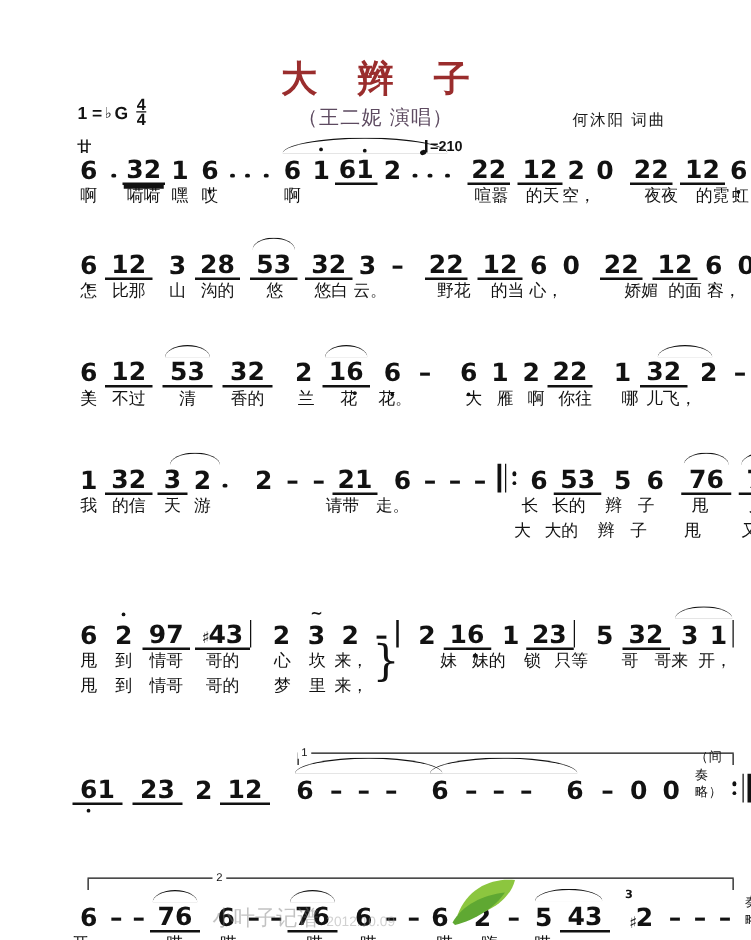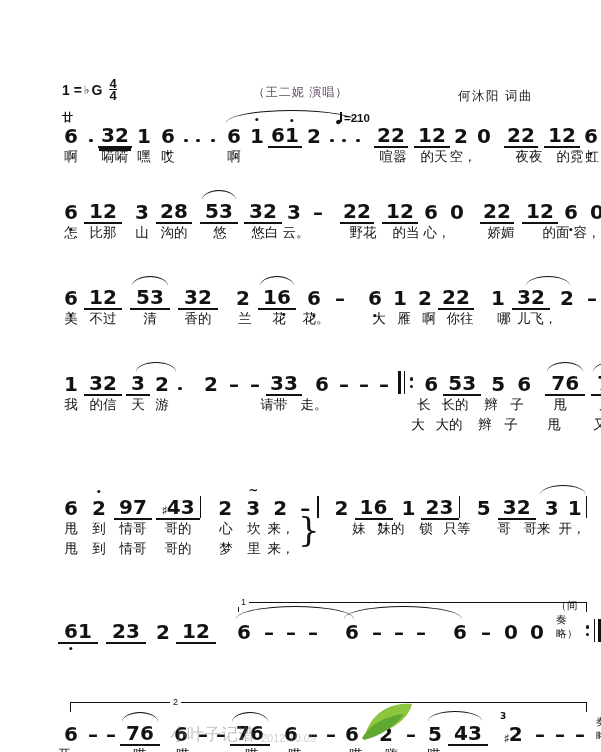--- a/index.html
+++ b/index.html
@@ -29,21 +29,21 @@
     font-weight: 700;
     letter-spacing: 11px;
     color: #9a2d2d;
     text-indent: 11px;
   }
   #song-performer {
     position: absolute;
     left: 0; right: 0;
     top: 84px;
     text-align: center;
-    font-size: 12px;
+    font-size: 16px;
     letter-spacing: 1px;
     color: #5d4a60;
   }
   #key-signature {
     position: absolute;
     left: 62px;
     top: 78px;
     font-size: 14px;
     font-weight: 700;
     display: flex;
@@ -304,20 +304,21 @@
     color: #9a9a9a;
     margin-bottom: 2px;
   }
   #leaf-logo { position: absolute; left: 360px; bottom: 10px; }
 </style>
 </head>
 <body>
 
 <div id="sheet-header">
 
+  <div id="song-title">大 辫 子</div>
   <div id="song-performer">（王二妮 演唱）</div>
   <div id="composer-credit">何沐阳 词曲</div>
 
   <div id="key-signature">
     <span>1 =</span>
     <span class="flat">♭</span>
     <span>G</span>
     <span class="time-sig">
       <span>4</span>
       <span style="border-top:1.6px solid #111;">4</span>
@@ -433,22 +434,22 @@
     <span class="lyr" style="width:28px;margin-left:6px;">山</span>
     <span class="lyr" style="width:36px;">沟的</span>
     <span class="lyr" style="width:40px;margin-left:8px;">悠</span>
     <span class="lyr" style="width:38px;margin-left:6px;">悠白</span>
     <span class="lyr" style="width:24px;">云。</span>
     <span class="lyr" style="width:26px;"></span>
     <span class="lyr" style="width:34px;margin-left:12px;">野花</span>
     <span class="lyr" style="width:36px;margin-left:8px;">的当</span>
     <span class="lyr" style="width:26px;">心，</span>
     <span class="lyr" style="width:26px;"></span>
-    <span class="lyr" style="width:34px;margin-left:8px;text-align:center;">娇媚</span>
-    <span class="lyr" style="width:36px;margin-left:20px;font-family:Liberation Mono, monospace;">的面</span>
+    <span class="lyr" style="width:34px;margin-left:20px;text-align:center;">娇媚</span>
+    <span class="lyr" style="width:36px;margin-left:0;font-family:Liberation Mono, monospace;">的面</span>
     <span class="lyr" style="width:26px;">容，</span>
   </div>
 </div>
 
 <div class="system" style="height:72px;padding-top:14px;">
   <div class="note-row">
     <span class="cell" style="width:26px;">
         <span class="oct-dn">6</span>
       </span>
     <span class="cell beam1" style="width:38px;">12</span>
@@ -499,21 +500,21 @@
     <span class="cell beam1" style="width:38px;">32</span>
     <span class="cell beam1" style="width:24px;margin-left:4px;"><span class="slur" style="left:10px;right:-26px;"></span>3</span>
     <span class="cell" style="width:20px;margin-left:2px;">2</span>
     <span class="cell" style="width:16px;">
         <i class="dur-dot"></i>
       </span>
     <span class="barline"></span>
     <span class="cell" style="width:26px;margin-left:10px;">2</span>
     <span class="cell" style="width:20px;">–</span>
     <span class="cell" style="width:22px;">–</span>
-    <span class="cell beam1" style="width:36px;">33</span>
+    <span class="cell beam1" style="width:36px;">21</span>
     <span class="barline"></span>
     <span class="cell" style="width:24px;margin-left:8px;">6</span>
     <span class="cell" style="width:20px;">–</span>
     <span class="cell" style="width:20px;">–</span>
     <span class="cell" style="width:20px;">–</span>
     <span class="repeat-start" style="margin-left:4px;">
       <i class="rep-thick"></i>
         <i class="rep-thin"></i>
       <span class="rep-dots">
           <span></span>

